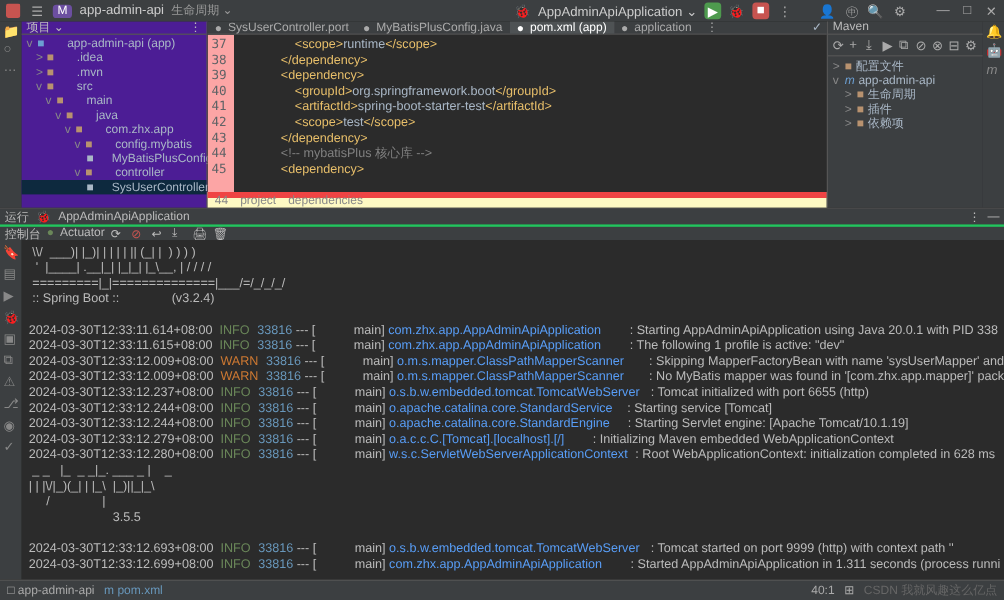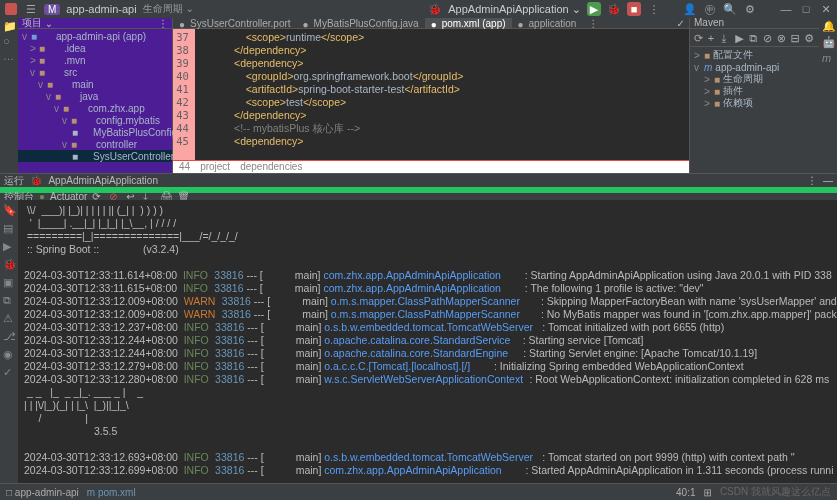--- a/index.html
+++ b/index.html
@@ -31,32 +31,32 @@
 .editor-tabs { height: 11px; display: flex; align-items: center; background: #3c3f41; border-bottom: 1px solid #555; font-size: 10px; }
 .editor-tab { padding: 0 6px; height: 100%; display: flex; align-items: center; gap: 3px; color: #aaa; cursor: pointer; }
 .editor-tab.active { background: #4e5254; color: #fff; }
 .editor-tab .ti { width: 8px; height: 8px; }
 .editor-body { flex: 1; display: flex; background: #2b2b2b; overflow: hidden; }
 .gutter { width: 22px; background: #fca5a5; color: #606366; text-align: center; padding-right: 3px; font-family: 'Consolas', monospace; font-size: 10.5px; line-height: 13px; padding-top: 2px; }
 .code { flex: 1; font-family: 'Consolas', monospace; font-size: 10.5px; line-height: 13px; padding: 2px 4px; white-space: pre; overflow: hidden; }
 .code .tag { color: #e8bf6a; }
 .code .text { color: #a9b7c6; }
 .code .comment { color: #808080; }
-.editor-bottom { height: 13px; background: #ffffff; display: flex; align-items: flex-start; padding: 0 6px; gap: 10px; color: #888; font-size: 10px; border-top: 1px solid #ef4444; }
+.editor-bottom { height: 13px; background: #fef9c3; display: flex; align-items: flex-end; padding: 0 6px; gap: 10px; color: #888; font-size: 10px; border-top: 5px solid #ef4444; }
 .maven-panel { width: 130px; background: #3c3f41; border-left: 1px solid #555; }
 .maven-header { height: 11px; display: flex; align-items: flex-end; padding: 0 4px; color: #bbb; font-size: 10px; border-bottom: 1px solid #555; }
 .maven-toolbar { height: 18px; display: flex; align-items: center; gap: 3px; padding: 0 4px; border-bottom: 1px solid #555; }
 .maven-toolbar .icon { width: 12px; height: 12px; color: #aaa; }
 .maven-tree { padding: 2px 0; font-size: 10px; }
 .maven-tree .mi { display: flex; align-items: center; padding: 0 4px; height: 12px; gap: 3px; }
 .right-gutter { width: 18px; background: #3c3f41; display: flex; flex-direction: column; align-items: center; padding-top: 2px; gap: 4px; }
 .right-gutter .icon { width: 12px; height: 12px; color: #888; }
 .run-panel { height: 310px; background: #2b2b2b; border-top: 1px solid #555; display: flex; flex-direction: column; }
 .run-header { height: 13px; background: #3c3f41; display: flex; align-items: center; padding: 0 4px; gap: 6px; font-size: 10px; color: #bbb; }
-.run-subheader { height: 13px; background: #3c3f41; display: flex; align-items: center; padding: 0 4px; gap: 5px; font-size: 10px; color: #bbb; border-top: 6px solid #22c55e; }
+.run-subheader { height: 13px; background: #3c3f41; display: flex; align-items: center; padding: 0 4px; gap: 5px; font-size: 10px; color: #bbb; border-top: 2px solid #22c55e; }
 .run-subheader .icon { width: 12px; height: 12px; }
 .run-output { flex: 1; background: #2b2b2b; font-family: 'Consolas', monospace; font-size: 10.5px; line-height: 13px; padding: 4px 6px; overflow: hidden; white-space: pre; }
 .run-output .info { color: #6a8759; }
 .run-output .warn { color: #cc7832; }
 .run-output .pid { color: #6897bb; }
 .run-output .source { color: #589df6; }
 .run-output .plain { color: #bbb; }
 .statusbar { height: 17px; background: #3c3f41; display: flex; align-items: center; padding: 0 6px; gap: 8px; font-size: 10px; color: #aaa; border-top: 1px solid #555; }
 .statusbar .spacer { flex: 1; }
 .statusbar .watermark { color: #666; }
@@ -307,21 +307,21 @@
 <span class="plain"> =========|_|==============|___/=/_/_/_/</span>
 <span class="plain"> :: Spring Boot ::               (v3.2.4)</span>
 
 <span class="plain">2024-03-30T12:33:11.614+08:00  </span><span class="info">INFO</span> <span class="pid">33816</span><span class="plain"> --- [           main] </span><span class="source">com.zhx.app.AppAdminApiApplication      </span> <span class="plain">: Starting AppAdminApiApplication using Java 20.0.1 with PID 338</span>
 <span class="plain">2024-03-30T12:33:11.615+08:00  </span><span class="info">INFO</span> <span class="pid">33816</span><span class="plain"> --- [           main] </span><span class="source">com.zhx.app.AppAdminApiApplication      </span> <span class="plain">: The following 1 profile is active: "dev"</span>
 <span class="plain">2024-03-30T12:33:12.009+08:00  </span><span class="warn">WARN</span> <span class="pid">33816</span><span class="plain"> --- [           main] </span><span class="source">o.m.s.mapper.ClassPathMapperScanner     </span> <span class="plain">: Skipping MapperFactoryBean with name 'sysUserMapper' and 'com.</span>
 <span class="plain">2024-03-30T12:33:12.009+08:00  </span><span class="warn">WARN</span> <span class="pid">33816</span><span class="plain"> --- [           main] </span><span class="source">o.m.s.mapper.ClassPathMapperScanner     </span> <span class="plain">: No MyBatis mapper was found in '[com.zhx.app.mapper]' package.</span>
 <span class="plain">2024-03-30T12:33:12.237+08:00  </span><span class="info">INFO</span> <span class="pid">33816</span><span class="plain"> --- [           main] </span><span class="source">o.s.b.w.embedded.tomcat.TomcatWebServer </span> <span class="plain">: Tomcat initialized with port 6655 (http)</span>
 <span class="plain">2024-03-30T12:33:12.244+08:00  </span><span class="info">INFO</span> <span class="pid">33816</span><span class="plain"> --- [           main] </span><span class="source">o.apache.catalina.core.StandardService  </span> <span class="plain">: Starting service [Tomcat]</span>
 <span class="plain">2024-03-30T12:33:12.244+08:00  </span><span class="info">INFO</span> <span class="pid">33816</span><span class="plain"> --- [           main] </span><span class="source">o.apache.catalina.core.StandardEngine   </span> <span class="plain">: Starting Servlet engine: [Apache Tomcat/10.1.19]</span>
-<span class="plain">2024-03-30T12:33:12.279+08:00  </span><span class="info">INFO</span> <span class="pid">33816</span><span class="plain"> --- [           main] </span><span class="source">o.a.c.c.C.[Tomcat].[localhost].[/]      </span> <span class="plain">: Initializing Spring embedded WebApplicationContext</span>
+<span class="plain">2024-03-30T12:33:12.279+08:00  </span><span class="info">INFO</span> <span class="pid">33816</span><span class="plain"> --- [           main] </span><span class="source">o.a.c.c.C.[Tomcat].[localhost].[/]      </span> <span class="plain">: Initializing Maven embedded WebApplicationContext</span>
 <span class="plain">2024-03-30T12:33:12.280+08:00  </span><span class="info">INFO</span> <span class="pid">33816</span><span class="plain"> --- [           main] </span><span class="source">w.s.c.ServletWebServerApplicationContext</span> <span class="plain">: Root WebApplicationContext: initialization completed in 628 ms</span>
 <span class="plain"> _ _   |_  _ _|_. ___ _ |    _ </span>
 <span class="plain">| | |\/|_)(_| | |_\  |_)||_|_\ </span>
 <span class="plain">     /               |         </span>
 <span class="plain">                        3.5.5</span>
 
 <span class="plain">2024-03-30T12:33:12.693+08:00  </span><span class="info">INFO</span> <span class="pid">33816</span><span class="plain"> --- [           main] </span><span class="source">o.s.b.w.embedded.tomcat.TomcatWebServer </span> <span class="plain">: Tomcat started on port 9999 (http) with context path ''</span>
 <span class="plain">2024-03-30T12:33:12.699+08:00  </span><span class="info">INFO</span> <span class="pid">33816</span><span class="plain"> --- [           main] </span><span class="source">com.zhx.app.AppAdminApiApplication      </span> <span class="plain">: Started AppAdminApiApplication in 1.311 seconds (process runni</span>
 </div>
   </div>

